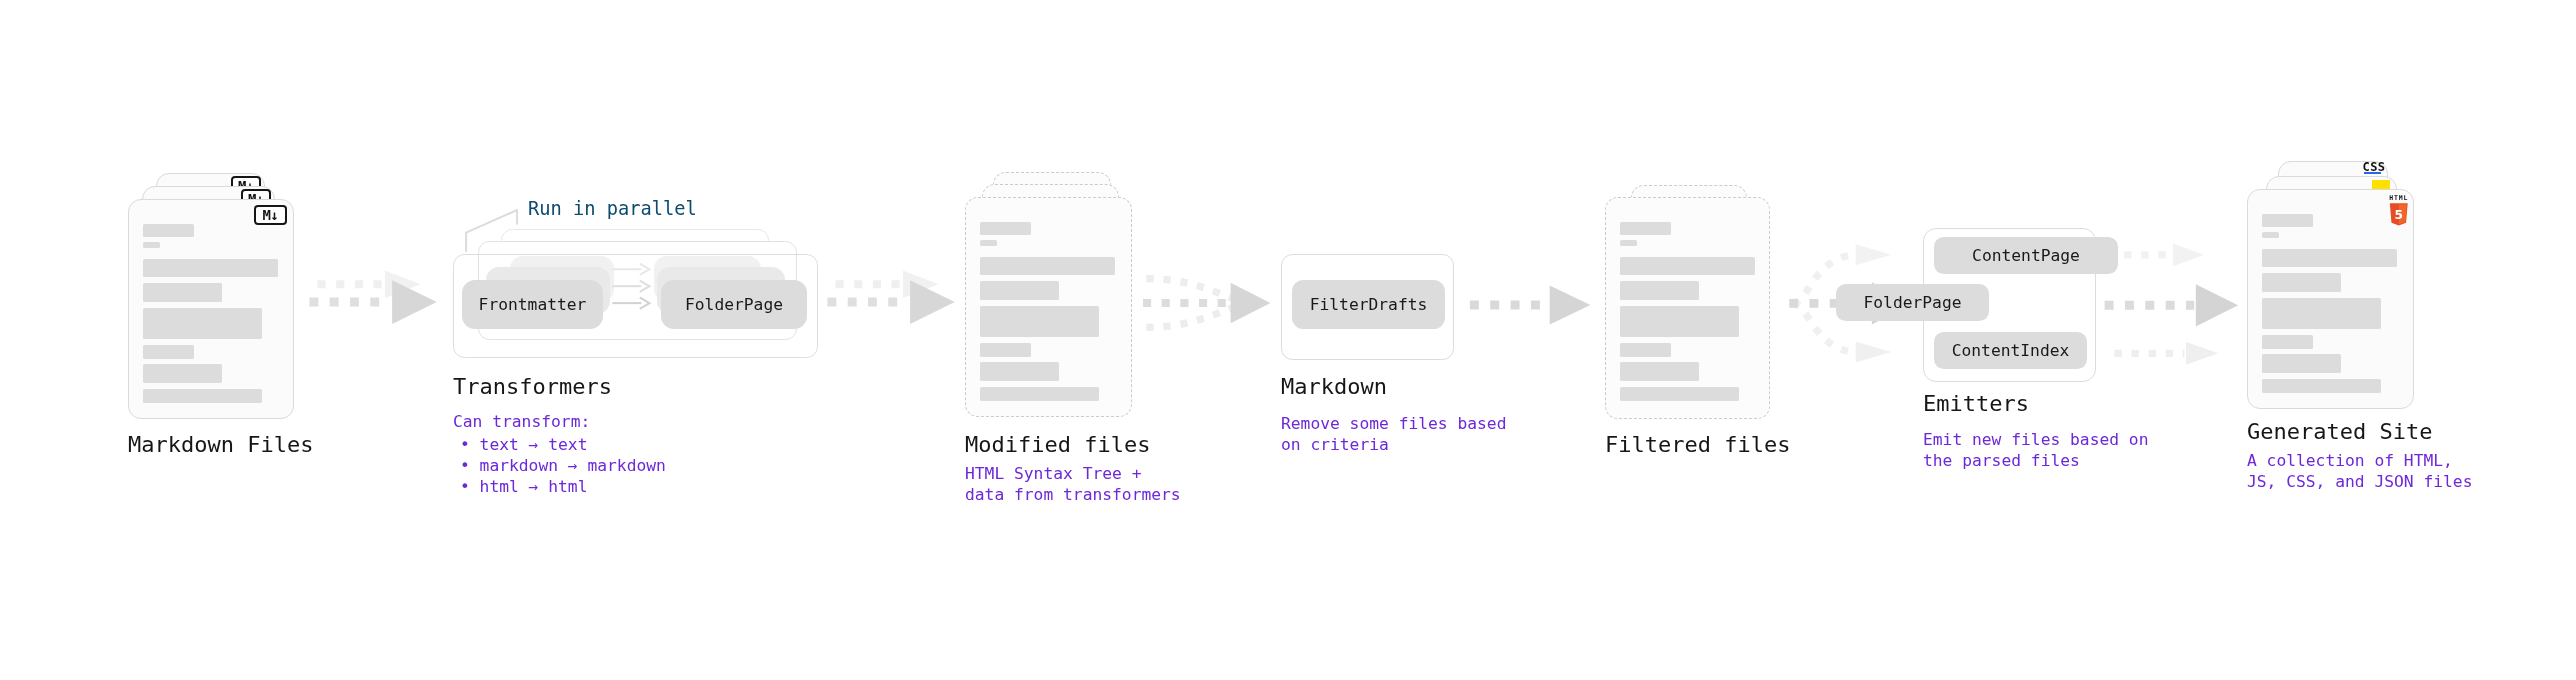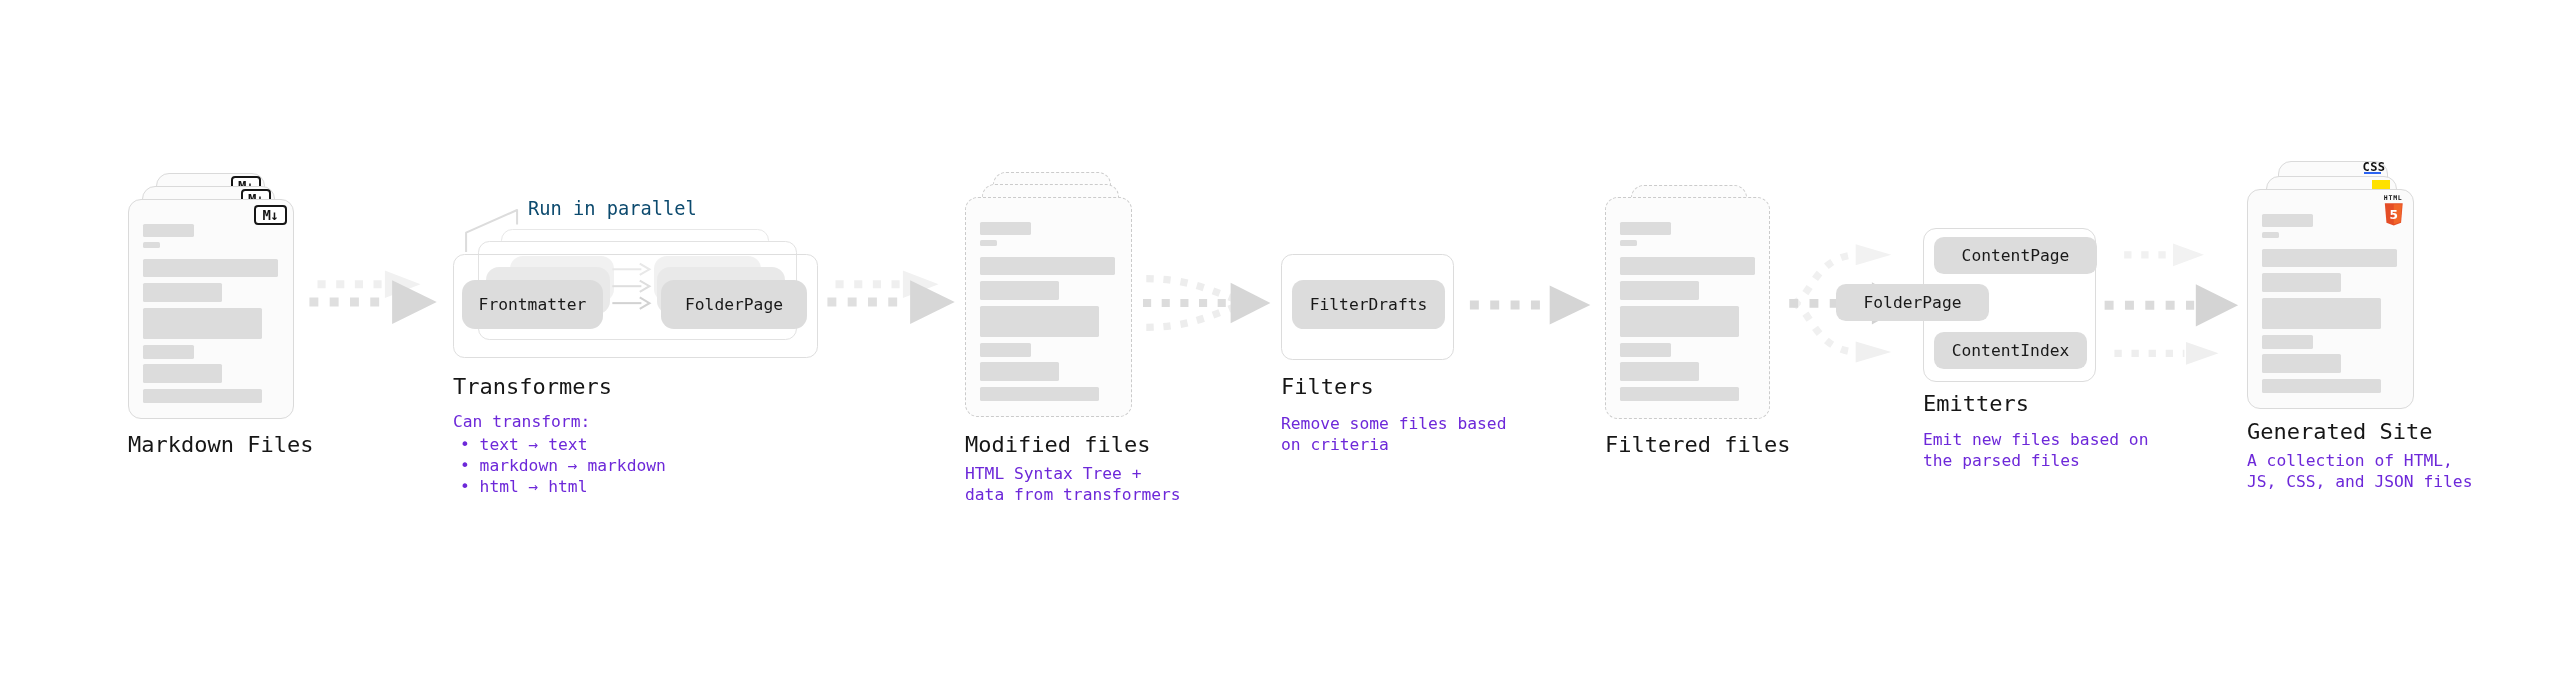--- a/index.html
+++ b/index.html
@@ -25,21 +25,21 @@
   .b7{width:79px;height:18.7px;margin-bottom:5.7px;}
   .b8{width:119px;height:14.6px;}
 
   
   .badge-md{position:absolute;top:4.9px;right:6.5px;width:32.5px;height:20.3px;background:#ffffff;
     border:2.4px solid #161616;border-radius:4.1px;box-sizing:border-box;display:flex;align-items:center;
     justify-content:center;font-size:14px;font-weight:bold;letter-spacing:-0.8px;color:#161616;}
   .badge-md.bk{top:2.4px;right:3.3px;width:30px;height:18.7px;}
 
   
-  .gen-html{position:absolute;top:4.1px;right:4.9px;width:24.4px;text-align:left;}
+  .gen-html{position:absolute;top:4.1px;right:4.9px;width:24.4px;text-align:right;}
   .gen-html .w{font-size:6.5px;font-weight:bold;letter-spacing:0.8px;color:#111111;margin-bottom:0.8px;}
   .gen-js{position:absolute;top:3.3px;right:6.5px;width:18px;height:9px;background:#ffe100;}
   .gen-css{position:absolute;top:2.4px;right:4.9px;width:19.5px;text-align:center;}
   .gen-css .w{font-size:12px;font-weight:bold;letter-spacing:0.4px;color:#111111;line-height:6.5px;}
   .gen-css .bar{height:2.4px;width:16.3px;margin:0.8px auto 0;background:#2b63f1;}
 
   
   .tbox{position:absolute;border:1.6px solid #dedede;border-radius:11.4px;box-sizing:border-box;background:transparent;}
   .tbox.bk1{border-color:#e2e2e2;background:#ffffff;}
   .tbox.bk2{border-color:#e8e8e8;background:#ffffff;}
@@ -186,21 +186,21 @@
     <h2 class="title" style="left:965px;top:432px">Modified files</h2>
     <div class="cap" style="left:965px;top:463px">
       <div>HTML Syntax Tree +</div>
       <div>data from transformers</div>
     </div>
   </div>
 
   <div>
     <div class="obox z2" style="left:1281px;top:254px;width:173px;height:106px"></div>
     <div class="pill z3" style="left:1292px;top:280px;width:153px;height:49px;border-radius:11.4px">FilterDrafts</div>
-    <h2 class="title" style="left:1281px;top:374px">Filters</h2>
+    <h2 class="title" style="left:1281px;top:374px">Markdown</h2>
     <div class="cap" style="left:1281px;top:413px">
       <div>Remove some files based</div>
       <div>on criteria</div>
     </div>
   </div>
 
   <div>
     <div class="card dashed z1" style="left:1631px;top:185px;width:116px;height:89px"></div>
     <div class="card dashed z2" style="left:1605px;top:197px;width:165px;height:222px">
       <div class="skel">
@@ -212,21 +212,21 @@
           <div class="b b6"></div>
           <div class="b b7"></div>
           <div class="b b8"></div>
       </div>
     </div>
     <h2 class="title" style="left:1605px;top:432px">Filtered files</h2>
   </div>
 
   <div>
     <div class="obox z2" style="left:1923px;top:228px;width:173px;height:154px;border-radius:13px"></div>
-    <div class="pill epill z3" style="left:1934px;top:237px;width:163px;height:37px">ContentPage</div>
+    <div class="pill epill z3" style="left:1934px;top:237px;width:184px;height:37px">ContentPage</div>
     <div class="pill epill z3" style="left:1836px;top:284px;width:153px;height:37px">FolderPage</div>
     <div class="pill epill z3" style="left:1934px;top:332px;width:153px;height:37px">ContentIndex</div>
     <h2 class="title" style="left:1923px;top:391px">Emitters</h2>
     <div class="cap" style="left:1923px;top:429px">
       <div>Emit new files based on</div>
       <div>the parsed files</div>
     </div>
   </div>
 
   <div>

